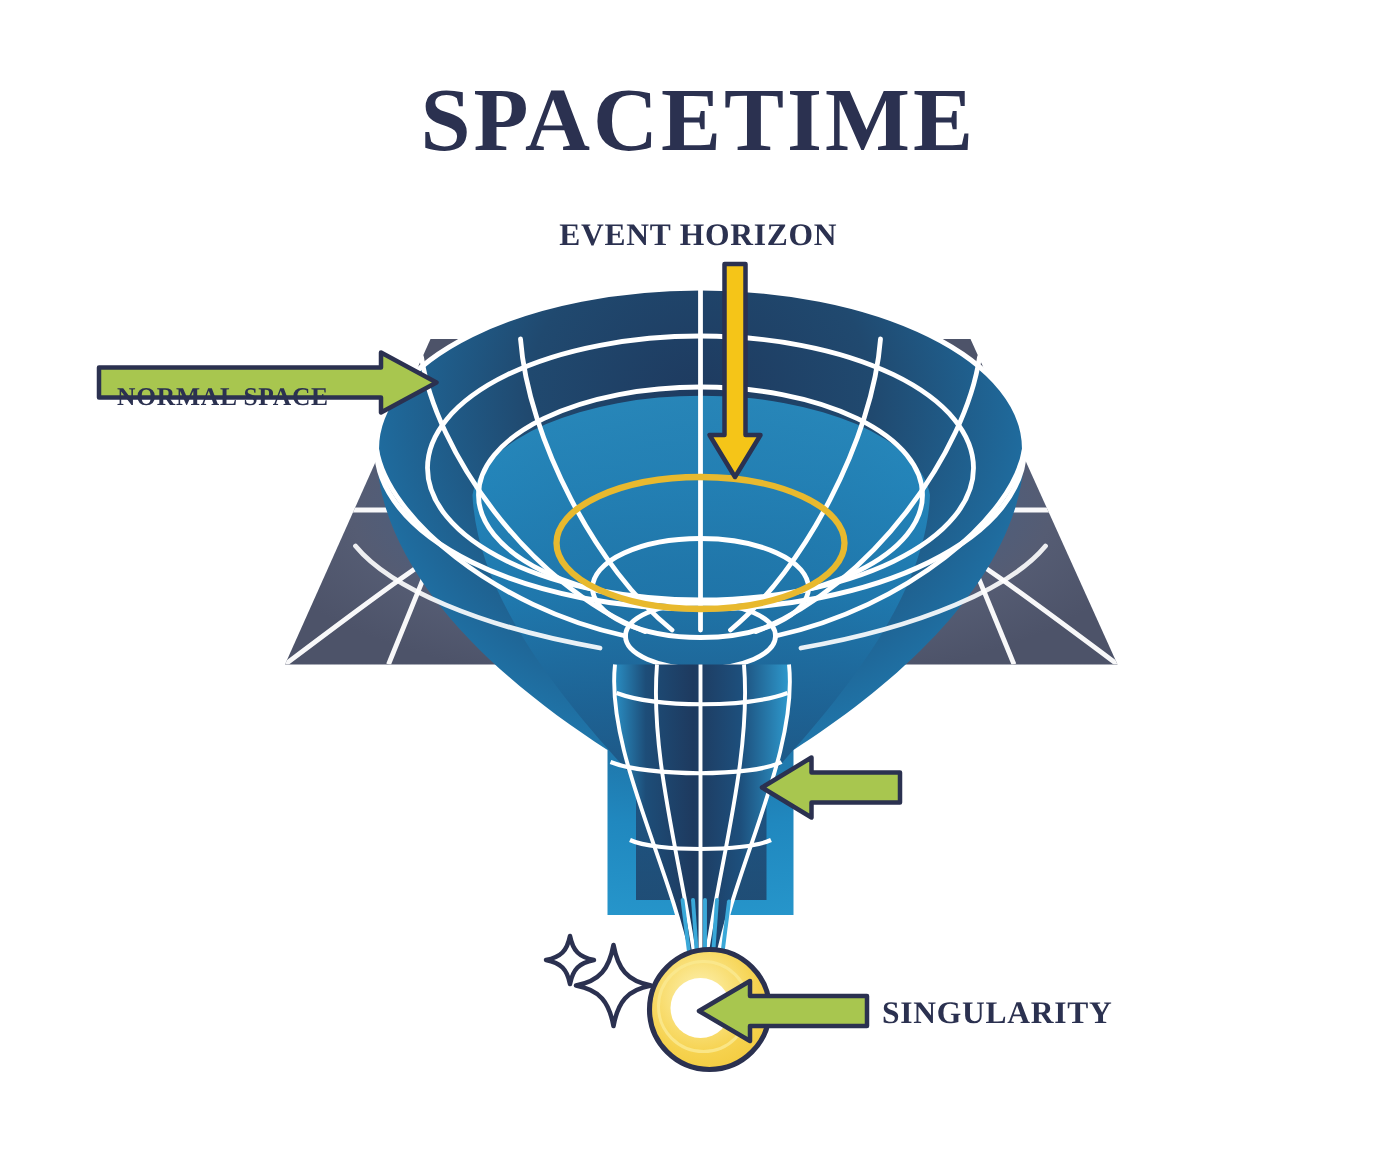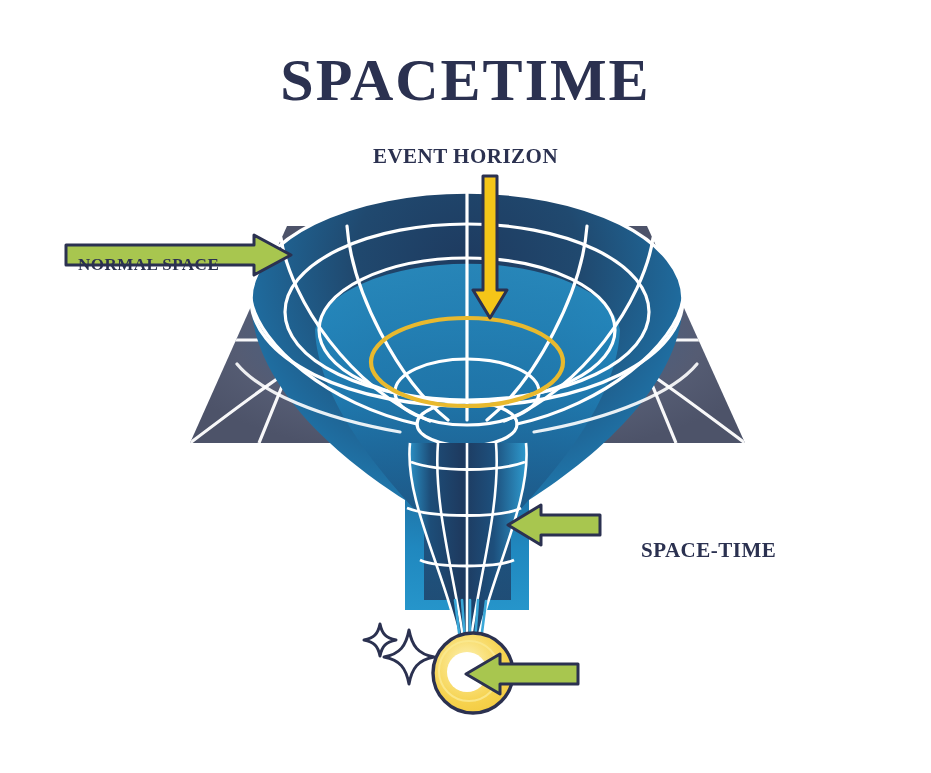--- a/index.html
+++ b/index.html
@@ -260,16 +260,16 @@
     </g>
   </svg>
 
   <div class="lbl" id="label-event-horizon">EVENT HORIZON</div>
 
   <div class="lbl" id="title-text">SPACETIME</div>
 
   <div class="lbl" id="label-normal-space">NORMAL SPACE</div>
 
 
-  <div class="lbl" id="label-gravity-line2">SPACE-TIME</div>
-
+
+  <div class="lbl" id="label-singularity">SINGULARITY</div>
 
 </div>
 
 </body></html>

